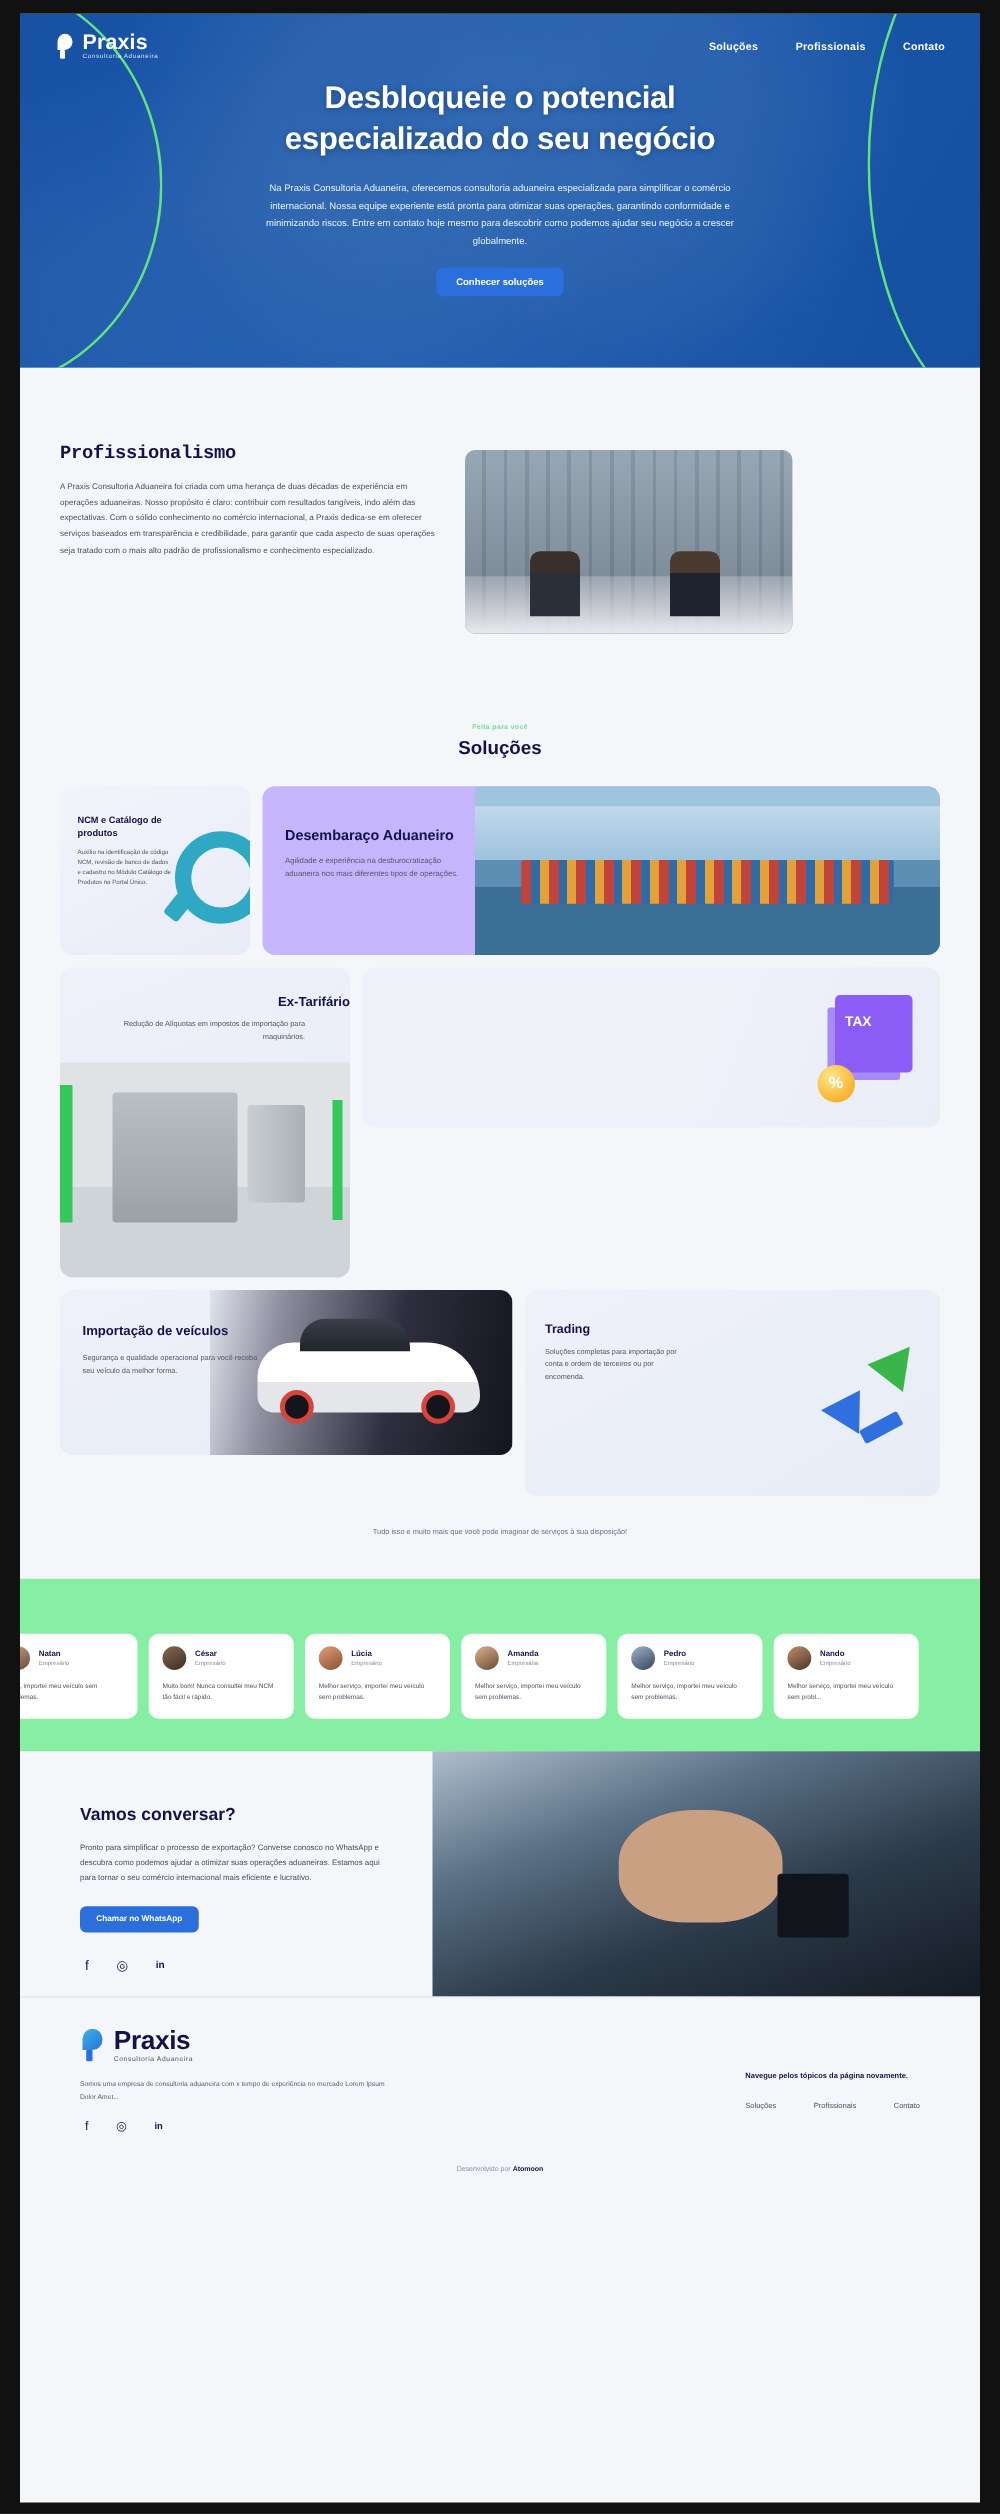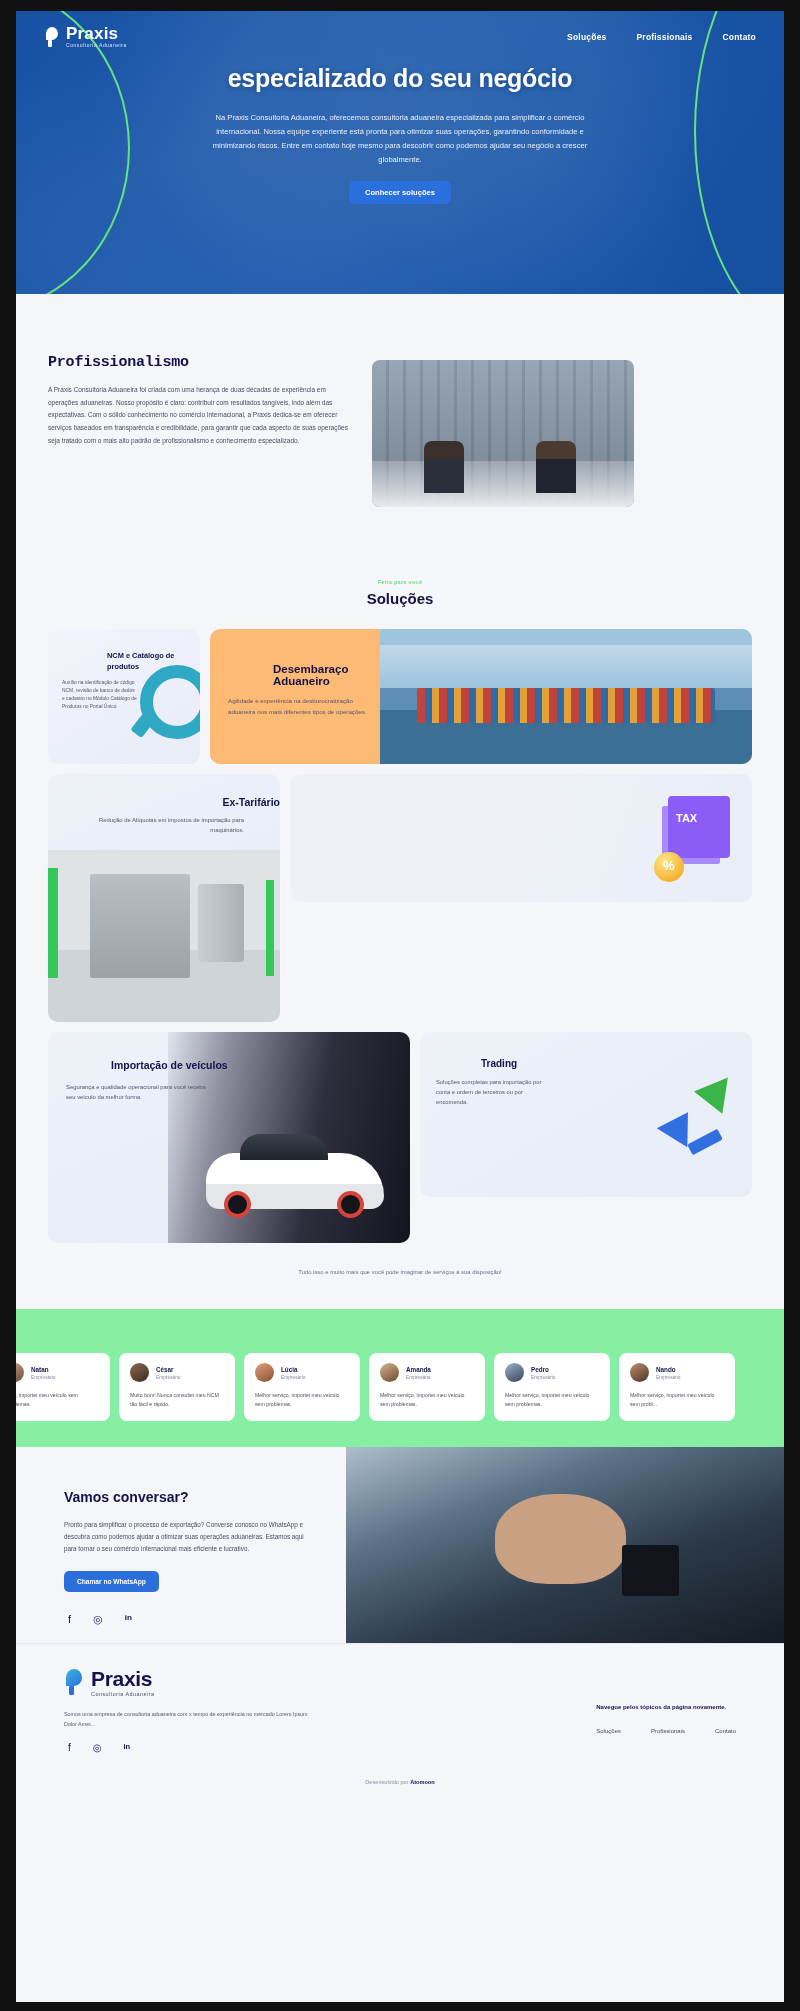--- a/index.html
+++ b/index.html
@@ -113,22 +113,22 @@
   .about-img .p1{left:52px;background:linear-gradient(180deg,#3a2f2a 0 34%,#2b2f3a 34%);}
   .about-img .p2{right:58px;background:linear-gradient(180deg,#4a3a30 0 34%,#1f2430 34%);}
 
   
   .sol-head{text-align:center;margin-top:72px;}
   .sol-eyebrow{font-size:5.5px;font-weight:600;color:#6fe08d;letter-spacing:.3px;}
   .sol-title{font-size:15px;font-weight:800;color:#13124a;margin-top:5px;}
 
   .sol-wrap{padding:0 32px;margin-top:22px;}
   .row{display:flex;gap:10px;margin-bottom:10px;}
-  .card{border-radius:10px;position:relative;overflow:hidden;background:#fdba74;}
-  .card h3{font-weight:800;color:#13124a;margin-left:45px;}
+  .card{border-radius:10px;position:relative;overflow:hidden;background:#c4b5fd;}
+  .card h3{font-weight:800;color:#13124a;}
   .card p{color:#55556b;}
 
   
   .c-ncm{width:152px;height:135px;background:linear-gradient(150deg,#f2f4fb 0%,#e8ecf7 100%);padding:22px 0 0 14px;}
   .c-ncm h3{font-size:7.4px;line-height:1.45;width:78px;}
   .c-ncm p{font-size:4.9px;line-height:1.62;width:76px;margin-top:7px;}
   .ring{
     position:absolute;right:-14px;top:36px;width:74px;height:74px;border-radius:50%;
     border:13px solid #2fa8c4;
     background:transparent;
@@ -194,21 +194,21 @@
   .tax .doc::after{
     content:"TAX";position:absolute;left:8px;top:16px;color:#fff;font-size:11px;font-weight:800;
   }
   .tax .coin{
     position:absolute;right:68px;bottom:20px;width:30px;height:30px;border-radius:50%;
     background:radial-gradient(circle at 35% 30%,#fde68a,#f59e0b);
   }
   .tax .coin::after{content:"%";position:absolute;left:9px;top:6px;font-size:13px;font-weight:800;color:#fff;}
 
   
-  .c-imp{width:362px;height:211px;background:linear-gradient(160deg,#eef1f8,#e6ebf6);padding:26px 0 0 18px;position:relative;overflow:hidden;}
+  .c-imp{width:362px;height:132px;background:linear-gradient(160deg,#eef1f8,#e6ebf6);padding:26px 0 0 18px;position:relative;overflow:hidden;}
   .c-imp h3{font-size:10.5px;line-height:1.4;width:120px;}
   .c-imp p{font-size:5.9px;line-height:1.7;margin-top:9px;width:150px;}
   .carbg{position:absolute;right:0;top:0;width:242px;height:100%;
     background:linear-gradient(100deg,#dfe4ec 0%, #8f8fa0 22%, #2e2e3e 60%, #15151f 100%);}
   .car{
     position:absolute;right:26px;bottom:34px;width:178px;height:56px;
     background:linear-gradient(180deg,#ffffff 0 56%,#e4e6ea 56%);
     border-radius:30px 46px 14px 14px;
   }
   .car::before{
@@ -311,20 +311,21 @@
       </div>
       <div class="nav-links">
         <a href="#">Soluções</a>
         <a href="#">Profissionais</a>
         <a href="#">Contato</a>
       </div>
     </nav>
 
     <div class="hero-body">
       <h1 class="hero-title">
+        <div>Desbloqueie o potencial</div>
         <div>especializado do seu negócio</div>
       </h1>
       <p class="hero-sub">Na Praxis Consultoria Aduaneira, oferecemos consultoria aduaneira especializada para simplificar o comércio internacional. Nossa equipe experiente está pronta para otimizar suas operações, garantindo conformidade e minimizando riscos. Entre em contato hoje mesmo para descobrir como podemos ajudar seu negócio a crescer globalmente.</p>
       <button class="hero-btn">Conhecer soluções</button>
     </div>
   </section>
 
   <section class="about">
     <div class="about-left">
       <h2 class="about-title">Profissionalismo</h2>

